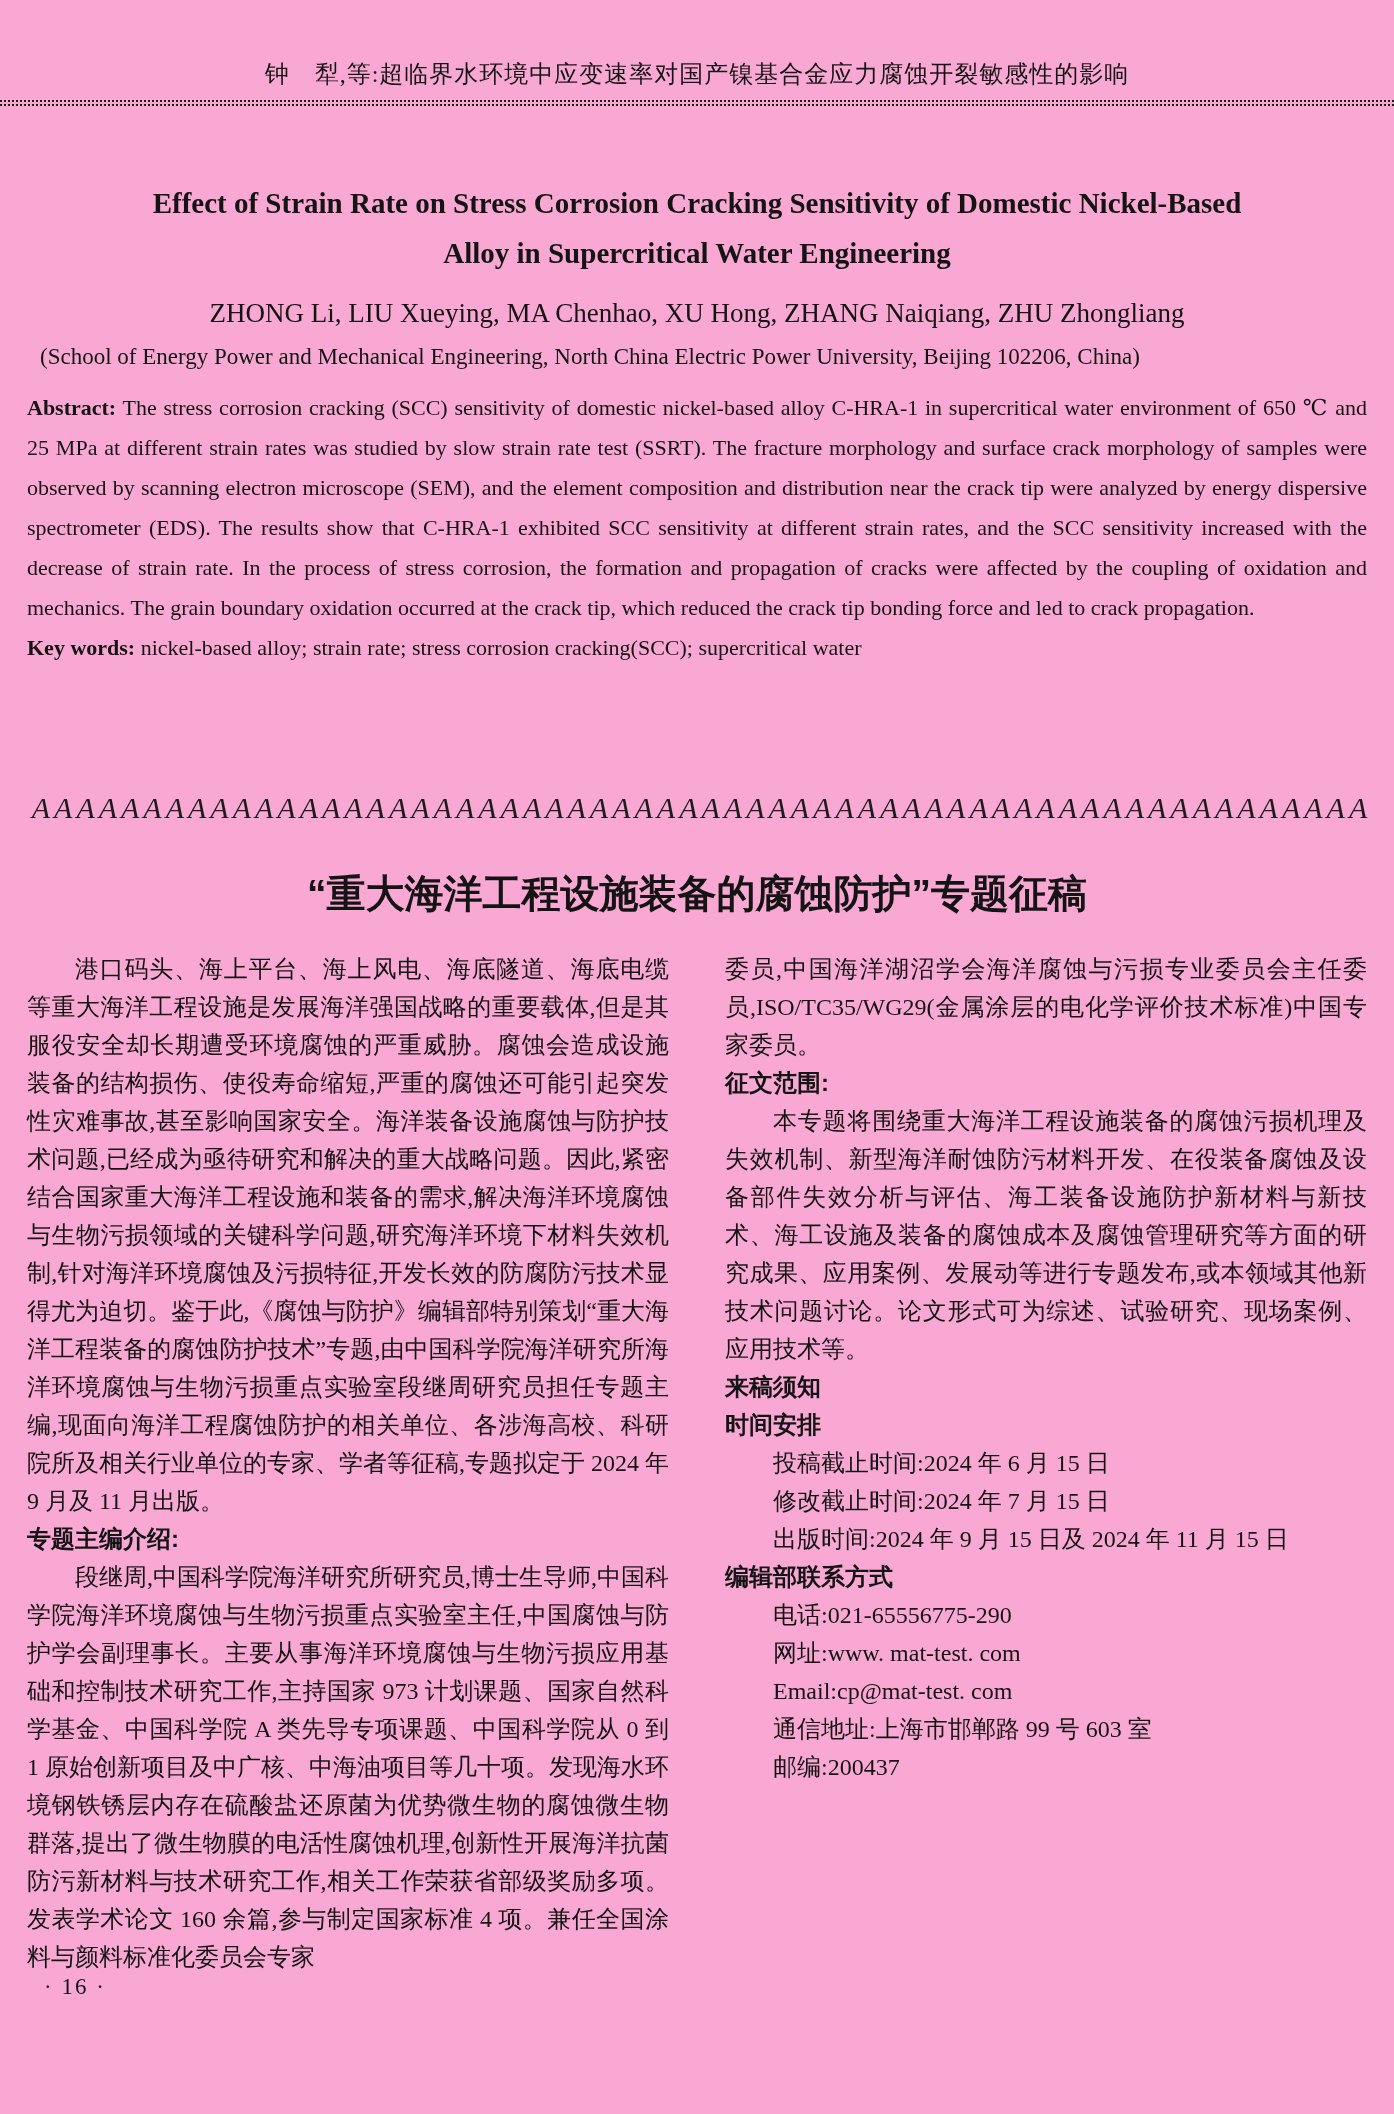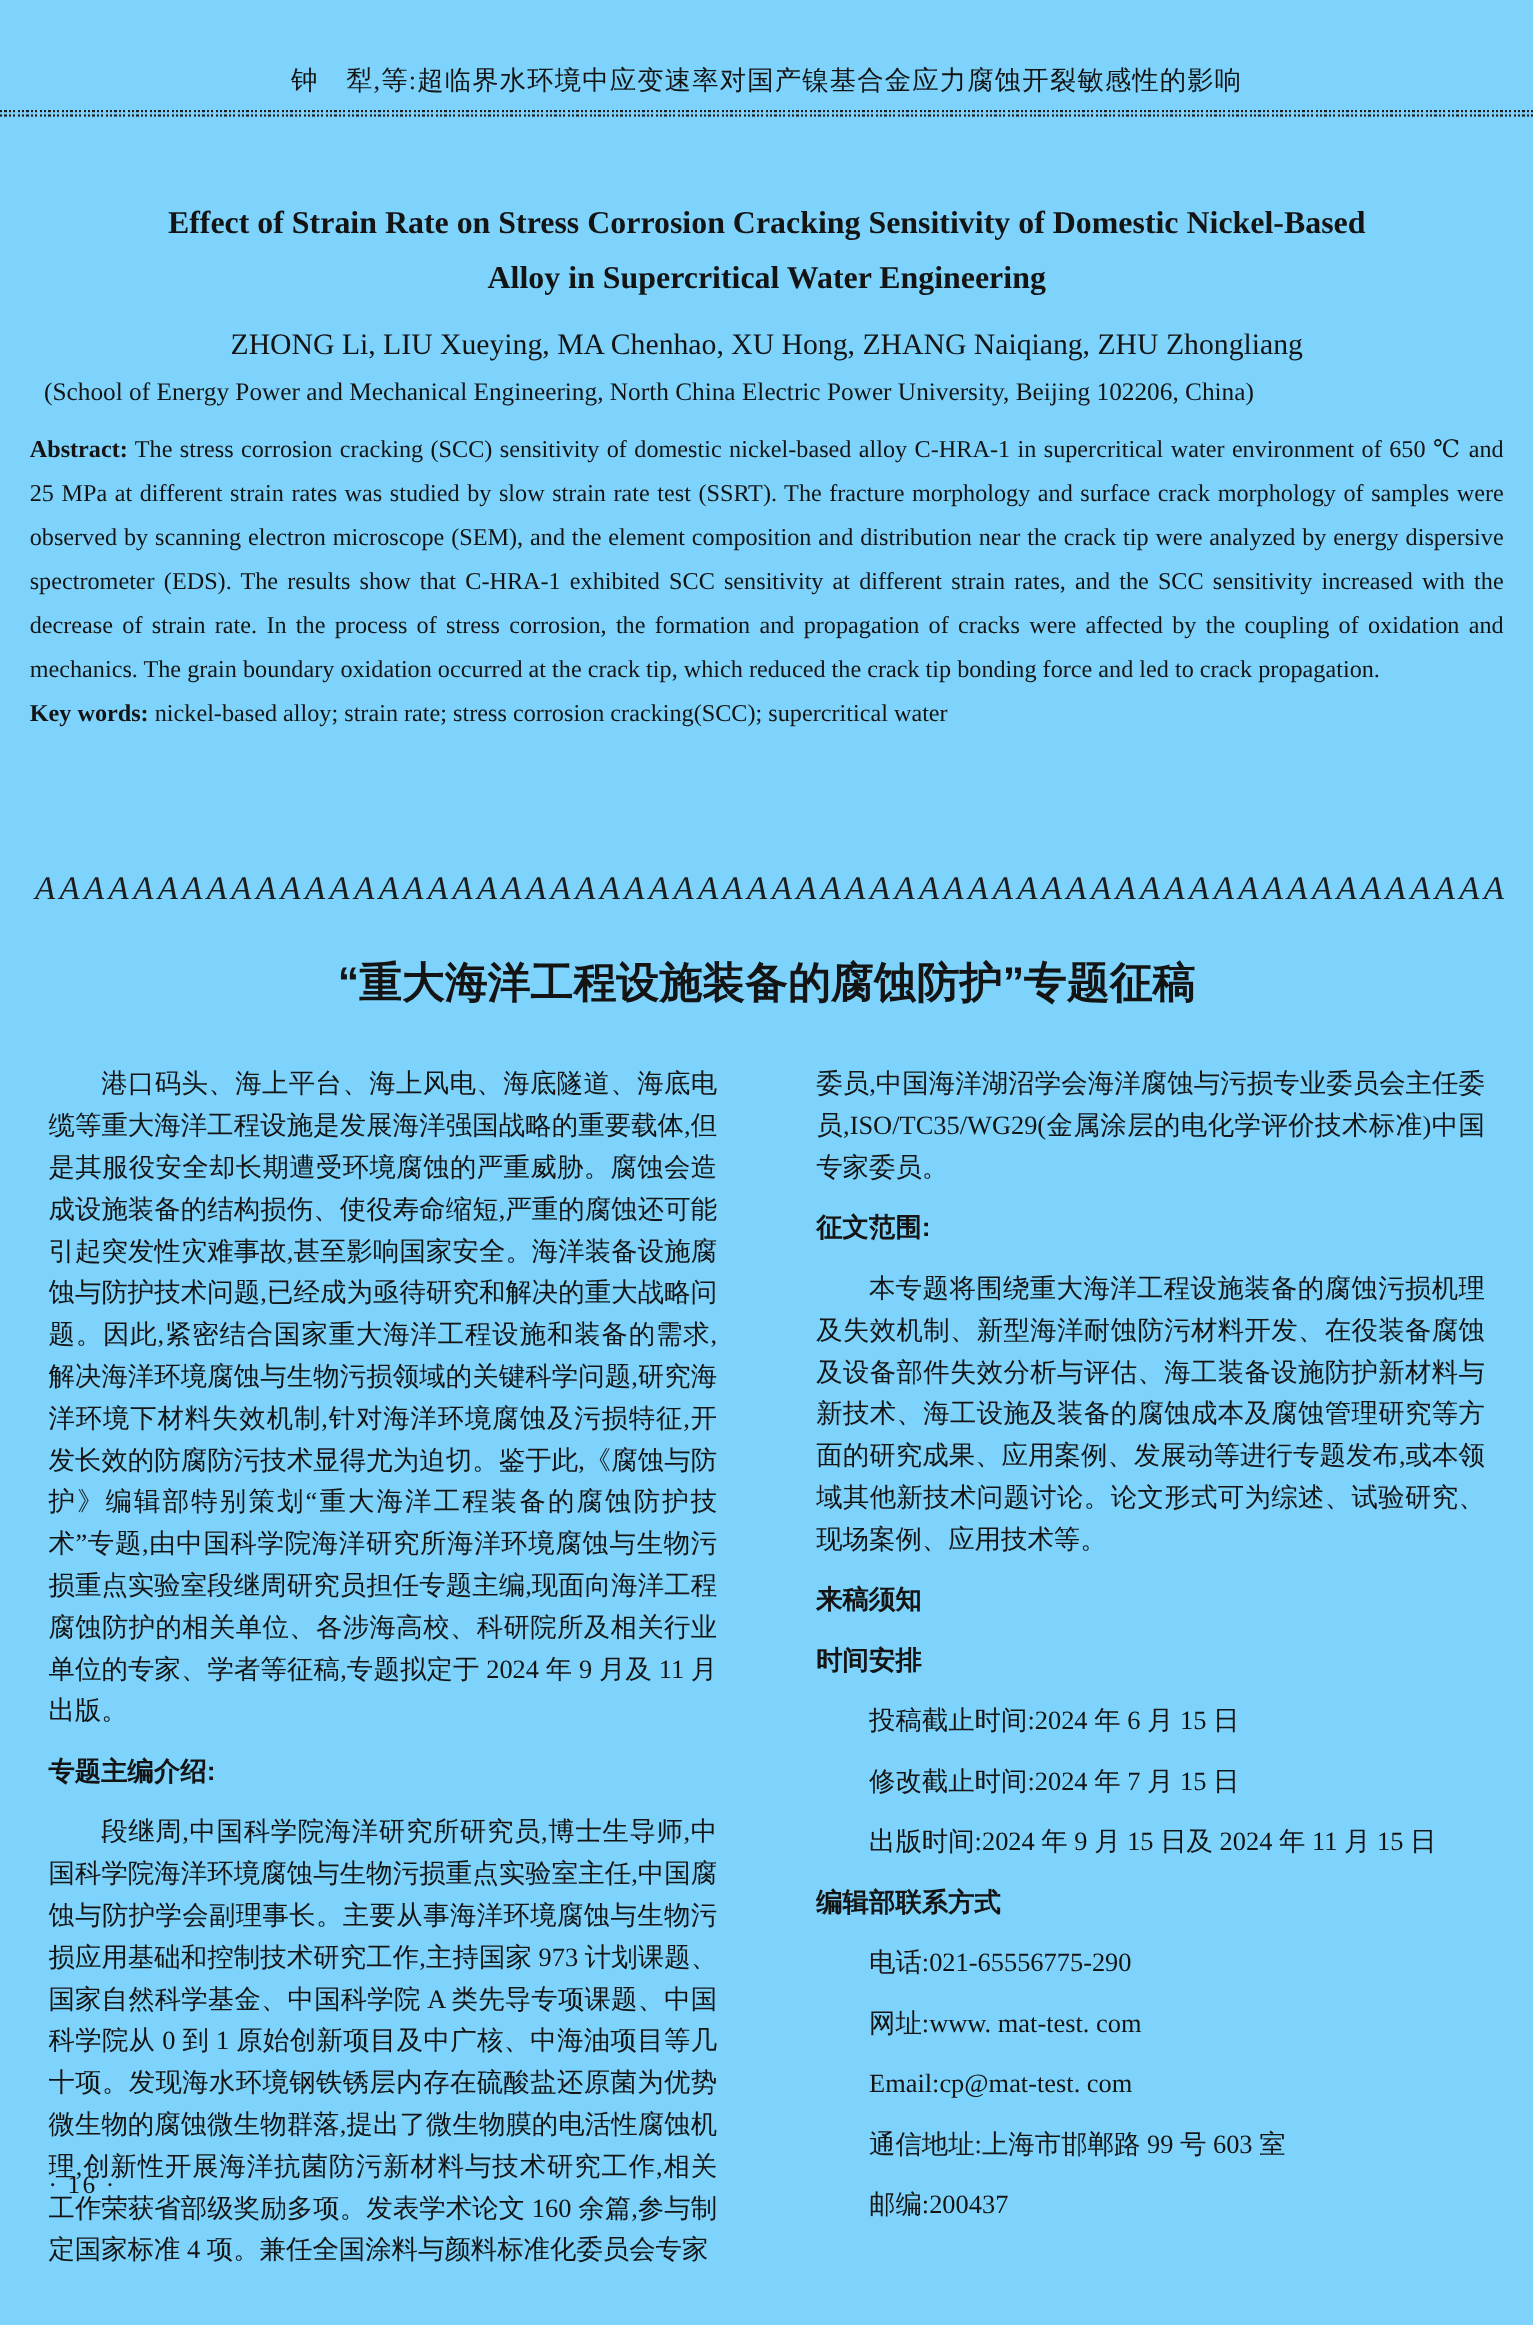--- a/index.html
+++ b/index.html
@@ -1,19 +1,19 @@
 <!DOCTYPE html>
 <html><head>
 <meta charset="utf-8">
 <style>
   html,body{margin:0;padding:0;background:#ffffff;}
   .page{
     position:relative;
     width:1394px;height:2114px;
-    background:#7dd3fc;
+    background:#f9a8d4;
     color:#141414;
     font-family:"Liberation Serif","DejaVu Serif",serif;
     overflow:hidden;
   }
   .running-head{
     position:absolute;top:58px;left:0;right:0;
     text-align:center;font-size:24px;line-height:32px;
     letter-spacing:1px;
   }
   .head-rule{
@@ -50,21 +50,21 @@
   .topic-title{
     position:absolute;top:868px;left:0;right:0;
     text-align:center;font-weight:bold;font-size:39px;line-height:52px;
     font-family:"Liberation Sans","DejaVu Sans",sans-serif;
   }
   .columns{
     position:absolute;top:950px;left:27px;width:1340px;
     display:flex;gap:56px;
   }
   .col{width:642px;font-size:24px;line-height:38px;}
-  .blk{margin:17px;}
+  .blk{margin:0;}
   .blk-p{text-indent:2em;text-align:justify;}
   .blk-c{text-align:justify;}
   .blk-h{font-weight:bold;font-family:"Liberation Sans","DejaVu Sans",sans-serif;}
   .blk-l{padding-left:48px;}
   .page-num{
     position:absolute;left:44px;top:1974px;
     font-size:23px;letter-spacing:2px;
   }
 </style>
 </head>

